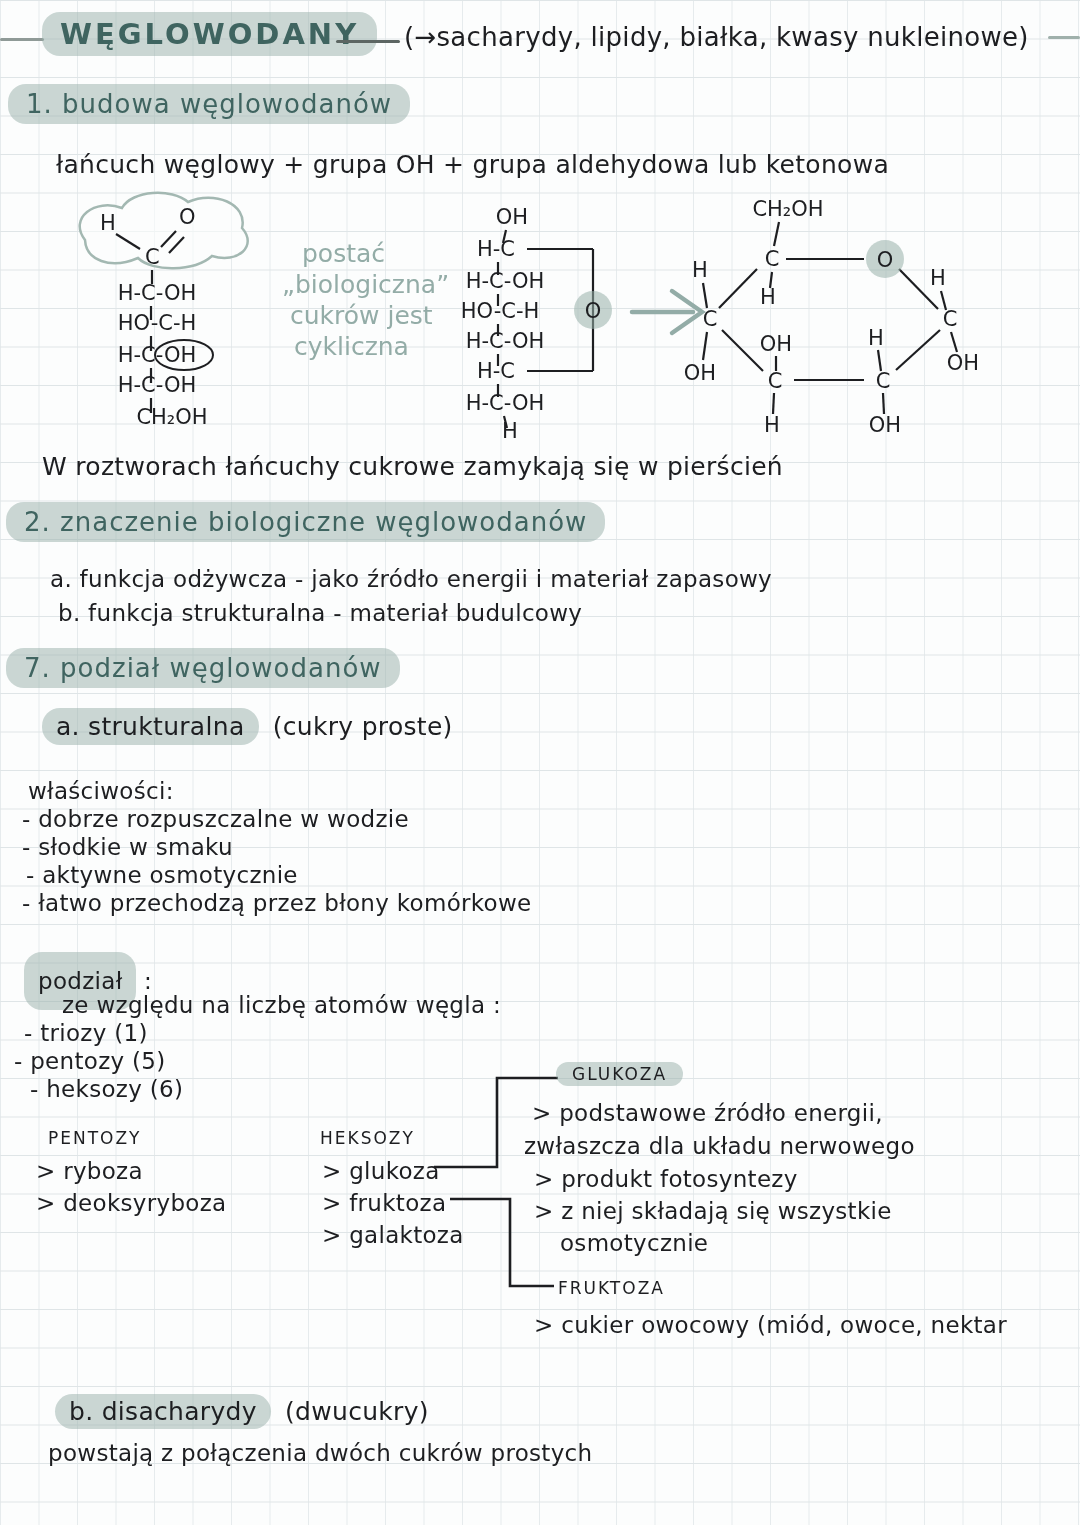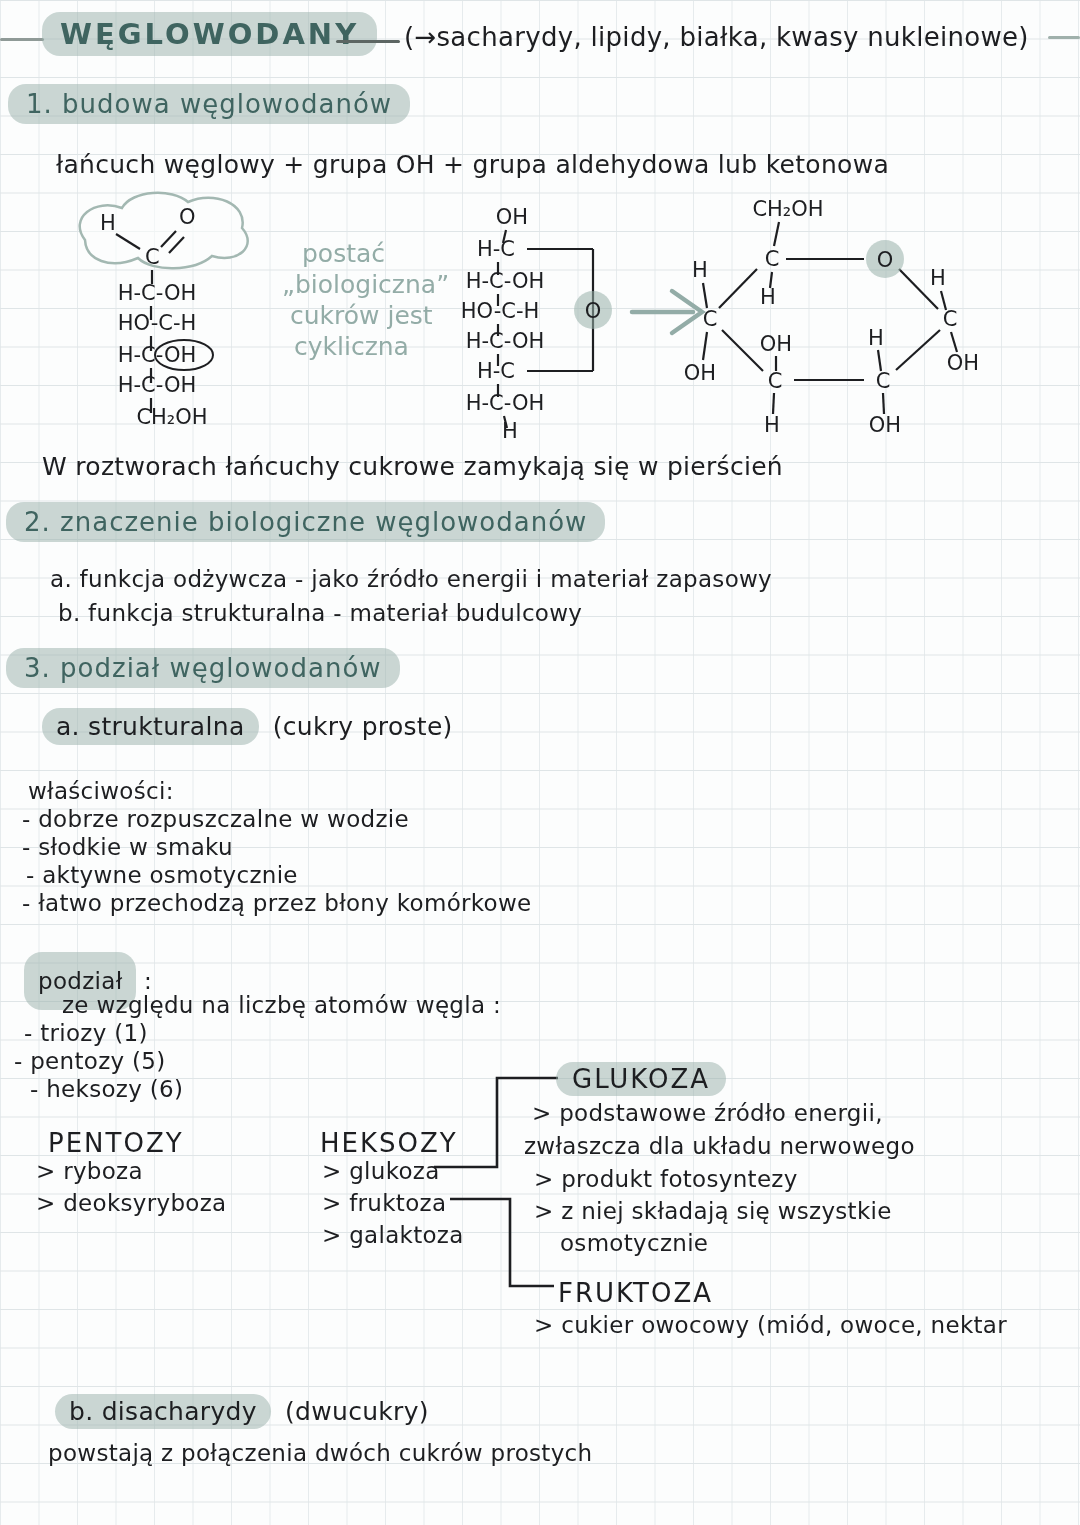--- a/index.html
+++ b/index.html
@@ -14,21 +14,21 @@
     color:#1d1e21;
     text-decoration:underline;
   }
   .abs{position:absolute;}
   .hl-pill{background:rgba(151,176,169,0.5);border-radius:18px;padding:5px 18px;display:inline-block;}
   .teal-ink{color:#3f6460;}
   .note-ink{color:#93aca7;}
   .h1{font-size:29px;letter-spacing:3px;font-weight:600;}
   .h2{font-size:26px;letter-spacing:1px;font-weight:500;}
   .body-text{font-size:23px;letter-spacing:0.3px;white-space:nowrap;}
-  .list-title{font-size:26px;letter-spacing:2px;white-space:nowrap;}
+  .list-title{font-size:17px;letter-spacing:2px;white-space:nowrap;}
   .rule{height:3px;border-radius:2px;background:#8f9a97;}
   svg text{font-family:"DejaVu Sans",sans-serif;fill:#1d1e21;}
 </style>
 </head>
 <body>
 
 <div class="page">
 
   <div class="abs rule" style="left:0;top:38px;width:44px;"></div>
   <div class="abs hl-pill teal-ink h1" style="left:42px;top:12px;">WĘGLOWODANY</div>
@@ -140,21 +140,21 @@
     <div style="margin-left:8px;">cukrów jest</div>
     <div style="margin-left:12px;">cykliczna</div>
   </div>
 
   <div class="abs body-text" style="left:42px;top:452px;font-size:25px;">W roztworach łańcuchy cukrowe zamykają się w pierścień</div>
 
   <div class="abs hl-pill teal-ink h2" style="left:6px;top:502px;">2. znaczenie biologiczne węglowodanów</div>
   <div class="abs body-text" style="left:50px;top:566px;">a. funkcja odżywcza - jako źródło energii i materiał zapasowy</div>
   <div class="abs body-text" style="left:58px;top:600px;">b. funkcja strukturalna - materiał budulcowy</div>
 
-  <div class="abs hl-pill teal-ink h2" style="left:6px;top:648px;">3. podział węglowodanów</div>
+  <div class="abs hl-pill teal-ink h2" style="left:6px;top:648px;">7. podział węglowodanów</div>
 
   <div class="abs body-text" style="left:42px;top:708px;font-size:25px;">
     <span class="hl-pill" style="padding:4px 14px;">a. strukturalna</span>
     <span style="margin-left:6px;">(cukry proste)</span>
   </div>
 
   <div class="abs body-text" style="left:28px;top:778px;">właściwości:</div>
   <div class="abs body-text" style="left:22px;top:806px;">- dobrze rozpuszczalne w wodzie</div>
   <div class="abs body-text" style="left:22px;top:834px;">- słodkie w smaku</div>
   <div class="abs body-text" style="left:26px;top:862px;">- aktywne osmotycznie</div>

